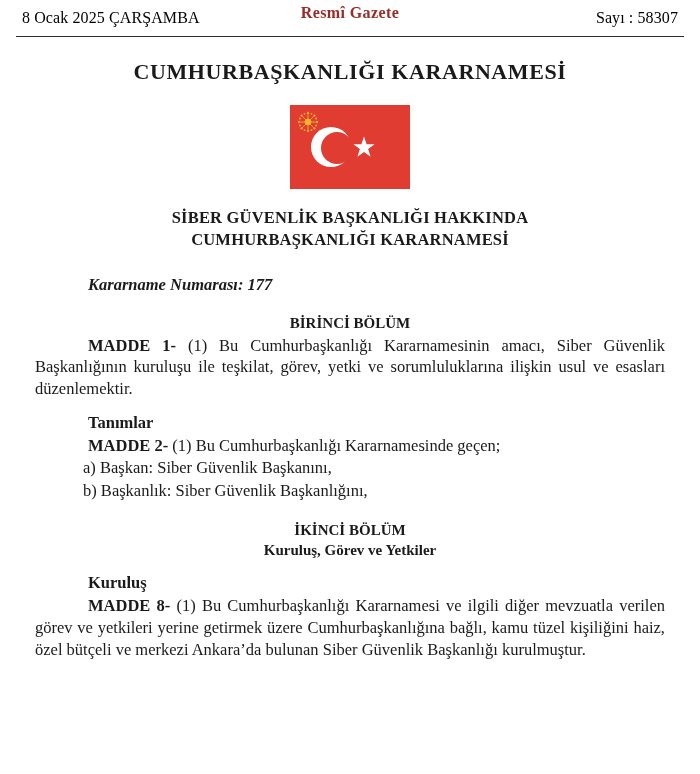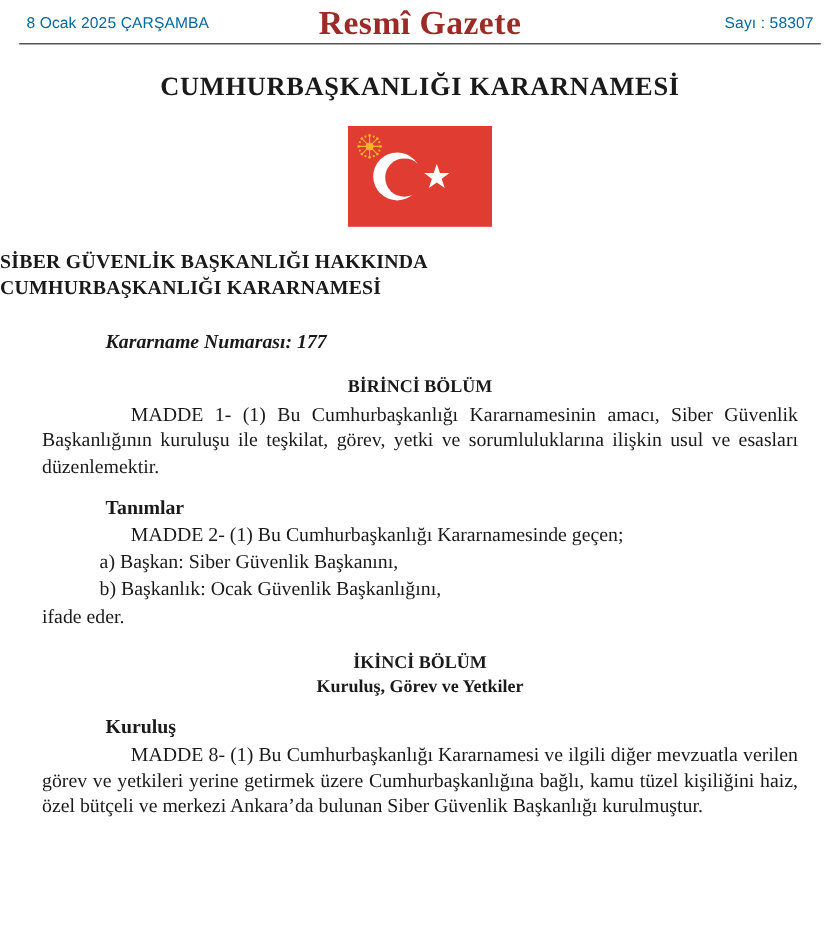--- a/index.html
+++ b/index.html
@@ -22,35 +22,35 @@
     position: relative;
     height: 36px;
     padding: 0 22px;
     box-sizing: border-box;
     display: flex;
     align-items: center;
     justify-content: space-between;
   }
   .masthead-date,
   .masthead-issue {
-    font-family: Liberation Sans, sans-serif;
-    font-size: 13px;
-    color: #0369a1;
+    font-family: Liberation Serif, serif;
+    font-size: 16px;
+    color: #000000;
     letter-spacing: 0.1px;
     white-space: nowrap;
   }
   .masthead-title {
     position: absolute;
     left: 0;
     right: 0;
     top: 4px;
     text-align: center;
     font-family: "Liberation Serif", "DejaVu Serif", serif;
     font-weight: bold;
-    font-size: 28px;
+    font-size: 16px;
     color: #9c2a26;
     letter-spacing: 0.4px;
     pointer-events: none;
   }
   .masthead-rule {
     height: 0;
     border-top: 1.3px solid #2b2b2b;
     margin: 0 16px;
   }
 
@@ -105,20 +105,21 @@
   .flag-star {
     position: absolute;
     left: 62px;
     top: 30px;
     width: 24px;
     height: 24px;
   }
 
   
   .sub-title {
+    text-align: center;
     font-weight: bold;
     font-size: 16.5px;
     line-height: 1.35;
     margin-top: 18px;
     letter-spacing: 0.2px;
   }
 
   
   .doc-body {
     margin: 0 35px 0 35px;
@@ -144,21 +145,21 @@
   .art-label {
     font-weight: bold;
     padding-left: 53px;
     margin-top: 12px;
   }
   .art-para {
     text-align: justify;
     text-indent: 53px;
     margin-top: 1px;
   }
-  .art-para .lead { font-weight: normal; margin-left: 21px; }
+  .art-para .lead { font-weight: bold; }
   .plain-line {
     margin-top: 1px;
     text-align: left;
   }
   .list-line {
     margin-top: 1px;
     text-align: left;
     margin-left: 48px;
   }
 </style>
@@ -225,22 +226,21 @@
 
   <div class="section-head">
     <span>BİRİNCİ BÖLÜM</span>
   </div>
 
   <div class="art-para"><span class="lead">MADDE 1-</span><span> (1) Bu Cumhurbaşkanlığı Kararnamesinin amacı, Siber Güvenlik Başkanlığının kuruluşu ile teşkilat, görev, yetki ve sorumluluklarına ilişkin usul ve esasları düzenlemektir.</span></div>
 
   <div class="art-label">Tanımlar</div>
   <div class="art-para"><span class="lead">MADDE 2-</span><span> (1) Bu Cumhurbaşkanlığı Kararnamesinde geçen;</span></div>
   <div class="list-line">a) Başkan: Siber Güvenlik Başkanını,</div>
-  <div class="list-line">b) Başkanlık: Ocak Güvenlik Başkanlığını,</div>
-  <div class="plain-line">ifade eder.</div>
+  <div class="list-line">b) Başkanlık: Siber Güvenlik Başkanlığını,</div>
 
   <div class="section-head">
     <span>İKİNCİ BÖLÜM</span>
     <span class="line2">Kuruluş, Görev ve Yetkiler</span>
   </div>
 
   <div class="art-label">Kuruluş</div>
   <div class="art-para"><span class="lead">MADDE 8-</span><span> (1) Bu Cumhurbaşkanlığı Kararnamesi ve ilgili diğer mevzuatla verilen görev ve yetkileri yerine getirmek üzere Cumhurbaşkanlığına bağlı, kamu tüzel kişiliğini haiz, özel bütçeli ve merkezi Ankara’da bulunan Siber Güvenlik Başkanlığı kurulmuştur.</span></div>
 
 </div>

